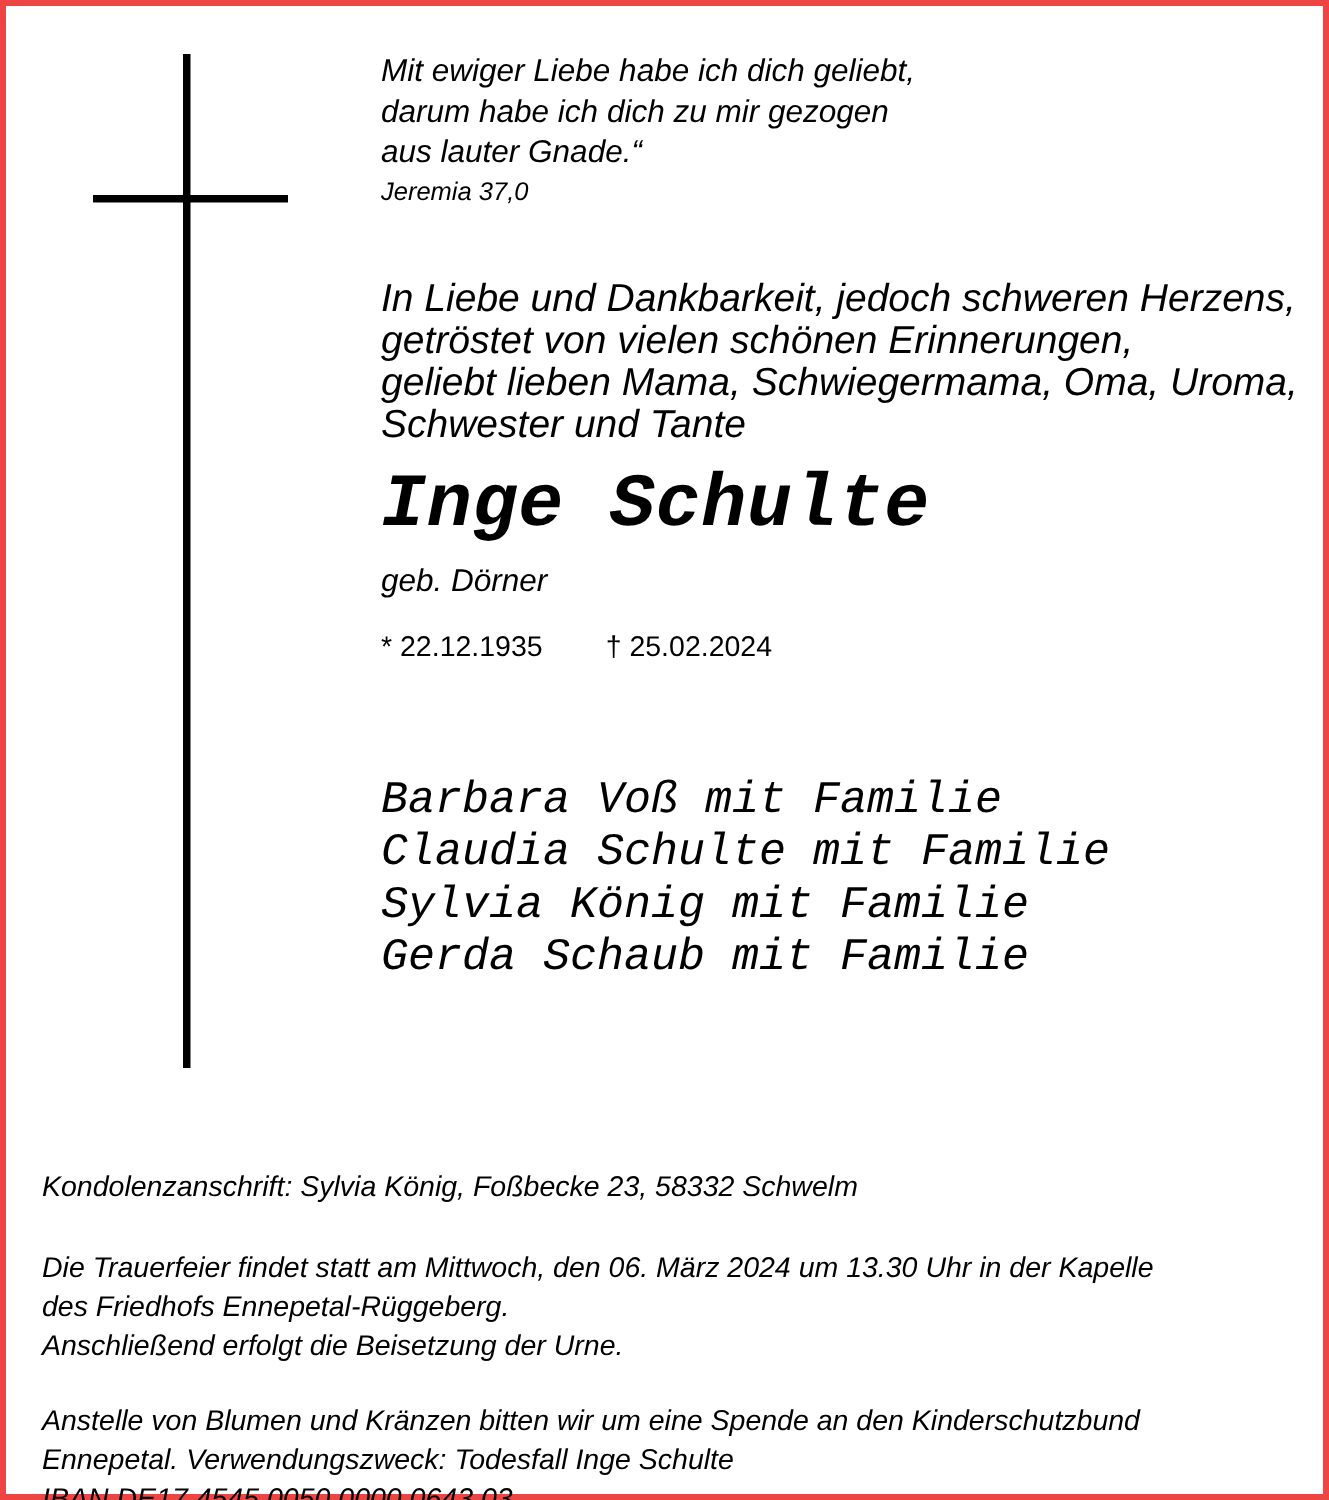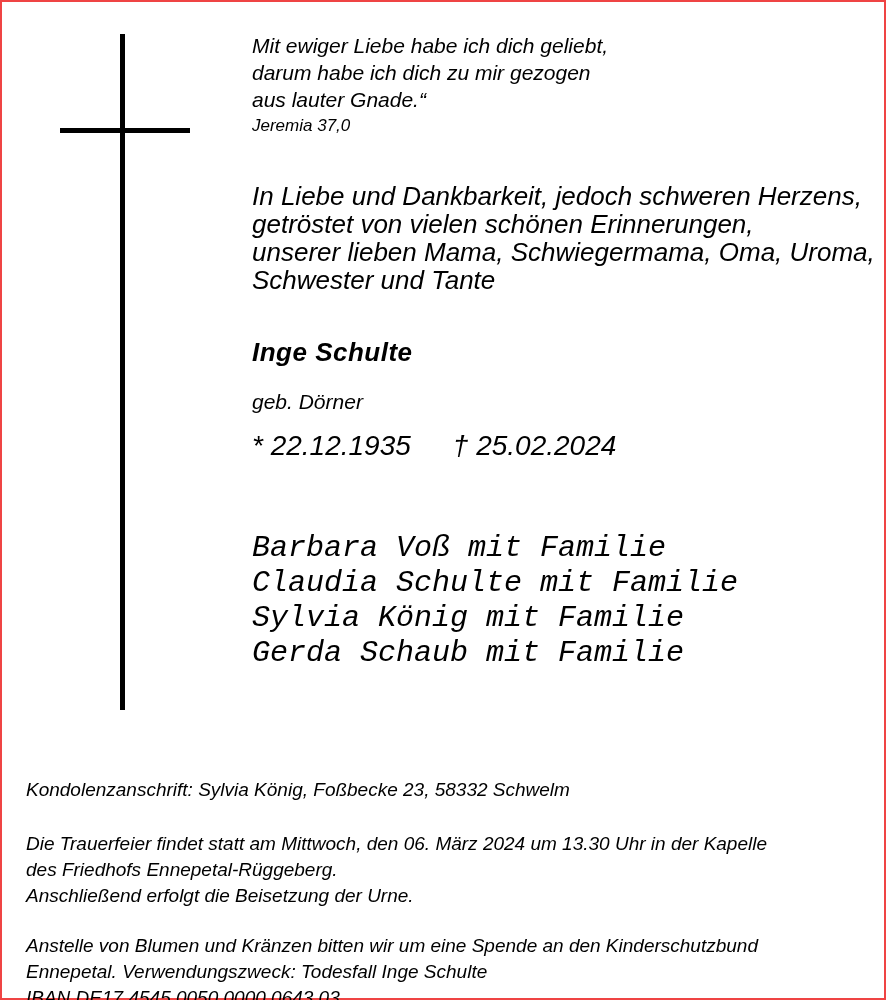--- a/index.html
+++ b/index.html
@@ -12,21 +12,21 @@
     height: 1000px;
     font-family: "Liberation Sans", sans-serif;
     color: #000000;
     overflow: hidden;
   }
   .obituary {
     position: relative;
     box-sizing: border-box;
     width: 886px;
     height: 1000px;
-    border: 2px solid #ef4444;
+    border: 4px solid #ef4444;
     background: #ffffff;
     padding: 0;
   }
   .cross {
     position: absolute;
     left: 58px;
     top: 32px;
     width: 130px;
     height: 680px;
   }
@@ -64,37 +64,37 @@
     line-height: 24px;
     margin-top: 1px;
   }
   .intro {
     margin-top: 44px;
     font-style: italic;
     font-size: 26px;
     line-height: 28px;
   }
   .name {
-    margin-top: 36px;
+    margin-top: 20px;
     font-style: italic;
     font-weight: bold;
-    font-size: 26px;
+    font-size: 50px;
     line-height: 44px;
     letter-spacing: 0.5px;
+    font-family: Liberation Mono, monospace;
   }
   .maiden {
     margin-top: 15px;
     font-style: italic;
     font-size: 21px;
     line-height: 26px;
   }
   .dates {
     margin-top: 18px;
-    font-style: italic;
-    font-size: 28px;
+    font-size: 19px;
     line-height: 26px;
   }
   .dates .sep {
     display: inline-block;
     width: 42px;
   }
   .family {
     margin-top: 72px;
     font-style: italic;
     font-size: 30px;
@@ -143,21 +143,21 @@
     <div class="verse">
       <div class="line">Mit ewiger Liebe habe ich dich geliebt,</div>
       <div class="line">darum habe ich dich zu mir gezogen</div>
       <div class="line">aus lauter Gnade.“</div>
     </div>
     <div class="verse-source">Jeremia 37,0</div>
 
     <div class="intro">
       <div class="line">In Liebe und Dankbarkeit, jedoch schweren Herzens,</div>
       <div class="line">getröstet von vielen schönen Erinnerungen,</div>
-      <div class="line">unserer lieben Mama, Schwiegermama, Oma, Uroma,</div>
+      <div class="line">geliebt lieben Mama, Schwiegermama, Oma, Uroma,</div>
       <div class="line">Schwester und Tante</div>
     </div>
 
     <div class="name">Inge Schulte</div>
     <div class="maiden">geb. Dörner</div>
 
     <div class="dates">
       <span>* 22.12.1935</span><span class="sep"></span><span>† 25.02.2024</span>
     </div>
 

